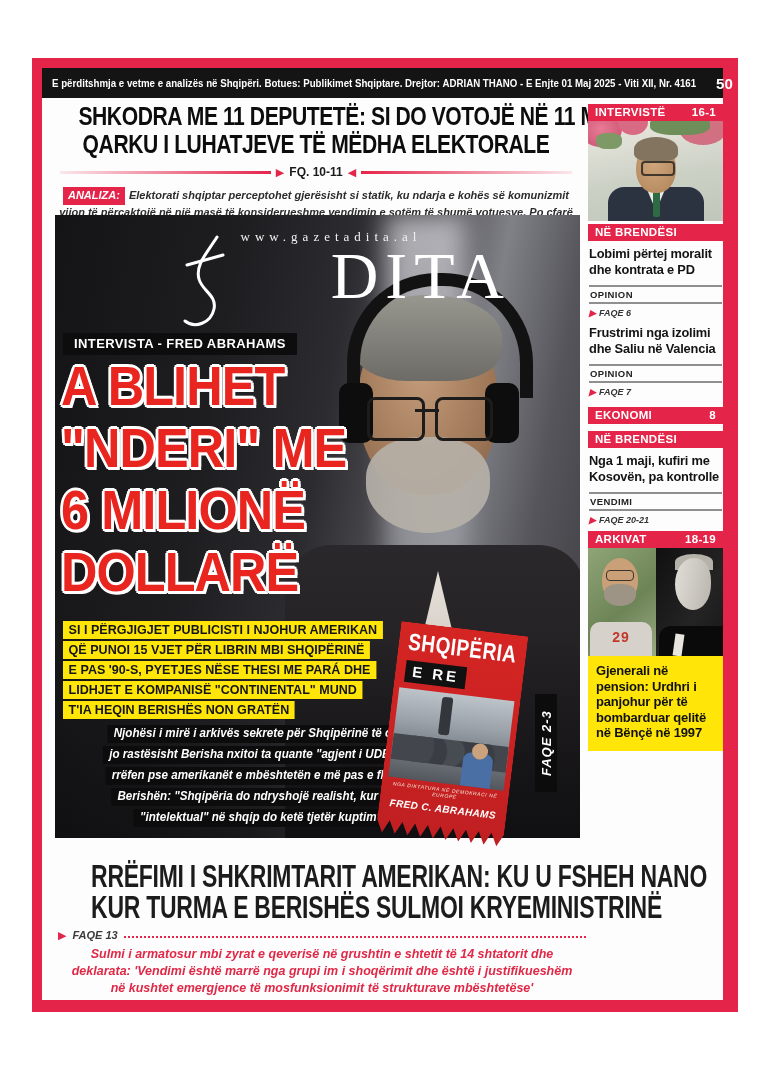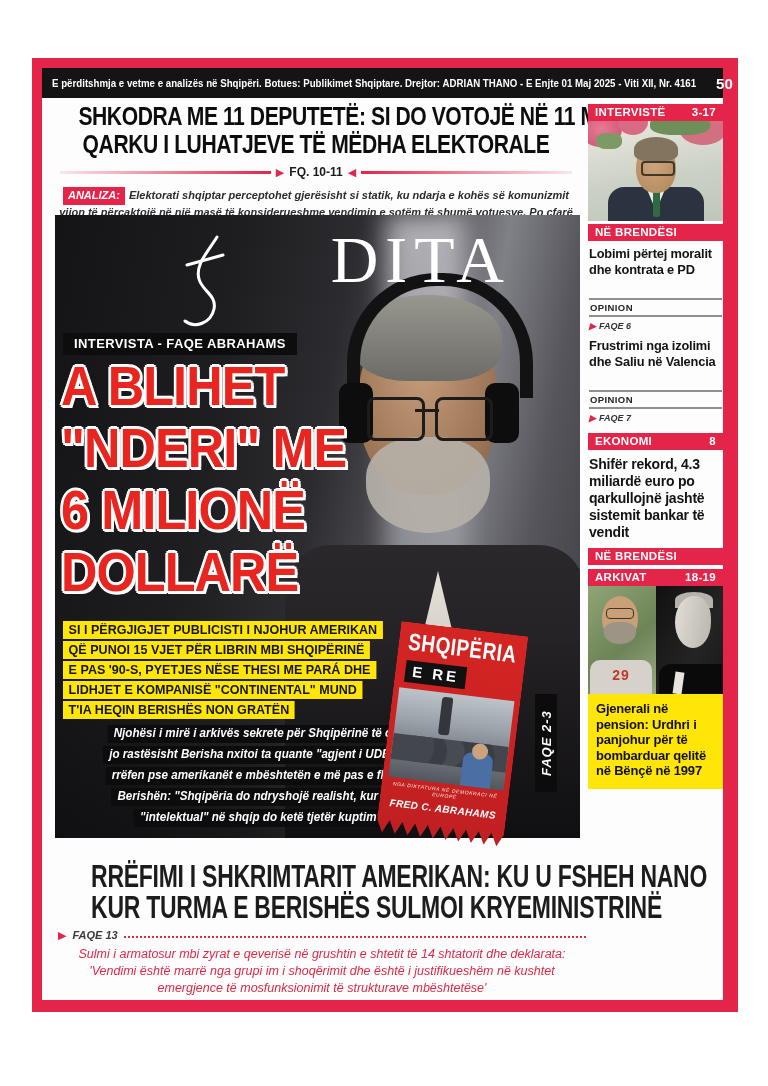--- a/index.html
+++ b/index.html
@@ -70,21 +70,21 @@
 
   .faqe23{position:absolute;left:493px;top:626px;width:22px;height:98px;background:#0c0c0c;color:#fff;z-index:7;display:flex;align-items:center;justify-content:center;writing-mode:vertical-rl;transform:rotate(180deg);font-style:italic;font-weight:700;font-size:13px;letter-spacing:1px;}
 
   
   .libri-bar{position:absolute;left:0;top:770px;width:238px;box-sizing:border-box;background:#e42449;color:#fff;font-weight:700;font-size:12px;padding:3px 10px 4px;letter-spacing:.8px;}
   .bookhead{position:absolute;left:0;top:793px;width:545px;text-align:center;font-weight:700;color:#1c1c1c;font-size:28px;line-height:31px;}
   .bookhead span{display:block;transform:scale(.82,1.12);white-space:nowrap;letter-spacing:-.3px;}
   .faqe13{position:absolute;left:16px;top:861px;width:528px;display:flex;align-items:center;gap:6px;}
   .faqe13 .lbl{font-style:italic;font-weight:700;font-size:11px;color:#3a3a3a;}
   .dots{flex:1;border-bottom:2px dotted #e42449;height:1px;margin-top:2px;}
-  .bquote{position:absolute;left:24px;top:878px;width:512px;text-align:center;color:#e02847;font-style:italic;font-size:12.5px;line-height:17px;font-weight:400;}
+  .bquote{position:absolute;left:24px;top:878px;width:512px;text-align:center;color:#e02847;font-style:italic;font-size:12.5px;line-height:17px;font-weight:700;}
 
   
   .sidebar{position:absolute;left:546px;top:36px;width:135px;}
   .sb-bar{display:flex;justify-content:space-between;align-items:center;background:#e42449;color:#fff;font-weight:700;font-size:11.5px;padding:2px 7px 3px;letter-spacing:.3px;}
   .sb-photo1{height:100px;position:relative;overflow:hidden;background:linear-gradient(170deg,#ece9e0,#ccd1c6 55%,#c0c6ba);}
   .fl{position:absolute;border-radius:50%;}
   .fl1{left:-8px;top:-10px;width:42px;height:36px;background:radial-gradient(#e87a95,#c94f6e);}
   .fl2{left:30px;top:-12px;width:30px;height:26px;background:#d96a84;}
   .fl3{right:-4px;top:-8px;width:48px;height:32px;background:#cf5d72;opacity:.85;}
   .fl4{left:62px;top:-6px;width:60px;height:20px;background:#6f8f5a;border-radius:40%;}
@@ -93,21 +93,21 @@
   .ab-hair{position:absolute;left:46px;top:16px;width:44px;height:24px;border-radius:50% 50% 30% 30%;background:#877negative;background:#83745f;}
   .ab-glasses{position:absolute;left:53px;top:40px;width:30px;height:11px;border:2px solid #42372c;border-radius:4px;}
   .ab-suit{position:absolute;left:20px;top:66px;width:96px;height:34px;background:#2b3340;border-radius:16px 16px 0 0;}
   .ab-shirt{position:absolute;left:58px;top:66px;width:20px;height:24px;background:#edebe5;clip-path:polygon(50% 100%,0 0,100% 0);}
   .ab-tie{position:absolute;left:65px;top:68px;width:7px;height:28px;background:#2e6b45;border-radius:2px;}
   .sb-yellow{background:#ffe608;padding:7px 8px 6px;box-sizing:border-box;}
   .sb-yellow .yt{font-weight:800;font-size:13.5px;line-height:16.5px;color:#111;letter-spacing:-.2px;}
   .sb-yellow .yn{margin-top:5px;font-style:italic;font-size:9.5px;line-height:11px;color:#69694f;}
   .sb-item{padding:5px 1px 0;}
   .sb-title{font-weight:800;font-size:13.5px;line-height:15.5px;color:#131313;transform:scaleX(.95);transform-origin:0 0;width:106%;letter-spacing:-.2px;}
-  .rubric{margin-top:21px;border-top:2px solid #8f8f8f;border-bottom:2px solid #8f8f8f;font-weight:700;font-size:9.5px;padding:2px 1px;color:#222;letter-spacing:.4px;}
+  .rubric{margin-top:8px;border-top:2px solid #8f8f8f;border-bottom:2px solid #8f8f8f;font-weight:700;font-size:9.5px;padding:2px 1px;color:#222;letter-spacing:.4px;}
   .pageref{font-size:9px;font-style:italic;font-weight:700;color:#333;padding:4px 0 1px;}
   .pageref .fq-arrow{font-size:9px;margin-right:3px;}
   .eko-title{font-weight:800;font-size:14px;line-height:17px;color:#131313;padding:6px 1px 0;letter-spacing:-.2px;}
   .eko-note{margin-top:5px;border-top:1px dashed #b5b5b5;padding-top:4px;font-style:italic;font-size:9.5px;line-height:11.5px;color:#8a8a74;}
   .sb-photos{display:flex;height:108px;}
   .arkL{flex:1;position:relative;background:linear-gradient(140deg,#8fa578,#6d8457 55%,#9aab82);overflow:hidden;}
   .arkR{flex:1;position:relative;background:linear-gradient(120deg,#101010,#242424 60%,#171717);overflow:hidden;}
   .akL-head{position:absolute;left:14px;top:10px;width:36px;height:44px;border-radius:50% 50% 46% 46%;background:#c9a077;}
   .akL-beard{position:absolute;left:16px;top:36px;width:32px;height:22px;border-radius:40% 40% 50% 50%;background:#9d9486;}
   .akL-glasses{position:absolute;left:18px;top:22px;width:26px;height:9px;border:1.5px solid #3d3429;border-radius:4px;}
@@ -155,28 +155,29 @@
       <div class="beard"></div>
       <div class="hp-band"></div>
       <div class="cup l"></div>
       <div class="cup r"></div>
       <div class="lens l"></div>
       <div class="lens r"></div>
       <div class="bridge"></div>
       <div class="ph-vig"></div>
 
       <div class="logo">
+        <div class="logo-url">www.gazetadita.al</div>
         <div class="logo-name">DITA</div>
         <svg class="logo-glyph" width="60" height="96" viewBox="0 0 60 96">
           <path d="M44 2 C34 18 22 30 26 44 C29 56 44 60 41 74 C38 88 22 94 12 86" stroke="#ffffff" fill="none" stroke-width="3" stroke-linecap="round"></path>
           <path d="M14 30 L50 20" stroke="#ffffff" stroke-width="3" stroke-linecap="round"></path>
         </svg>
       </div>
 
-      <div class="kicker">INTERVISTA - FAQE ABRAHAMS</div>
+      <div class="kicker">INTERVISTA - FRED ABRAHAMS</div>
 
       <div class="bighead">
         <span>A BLIHET</span>
         <span>"NDERI" ME</span>
         <span>6 MILIONË</span>
         <span>DOLLARË</span>
       </div>
 
       <div class="deck">
         <span>SI I PËRGJIGJET PUBLICISTI I NJOHUR AMERIKAN</span>
@@ -218,21 +219,21 @@
       <span class="fq-arrow">▶</span>
       <span class="lbl">FAQE 13</span>
       <span class="dots"></span>
     </div>
     <div class="bquote">Sulmi i armatosur mbi zyrat e qeverisë në grushtin e shtetit të 14 shtatorit dhe deklarata: 'Vendimi është marrë nga grupi im i shoqërimit dhe është i justifikueshëm në kushtet emergjence të mosfunksionimit të strukturave mbështetëse'</div>
 
     <div class="sidebar">
 
       <div class="sb-bar">
         <span>INTERVISTË</span>
-        <span>3-17</span>
+        <span>16-1</span>
       </div>
       <div class="sb-photo1">
         <div class="fl fl1"></div>
         <div class="fl fl2"></div>
         <div class="fl fl3"></div>
         <div class="fl fl4"></div>
         <div class="fl fl5"></div>
         <div class="ab-suit"></div>
         <div class="ab-shirt"></div>
         <div class="ab-tie"></div>
@@ -252,24 +253,28 @@
       <div class="sb-item">
         <div class="sb-title">Frustrimi nga izolimi dhe Saliu në Valencia</div>
         <div class="rubric">OPINION</div>
         <div class="pageref"><span class="fq-arrow">▶</span><span>FAQE 7</span></div>
       </div>
 
       <div class="sb-bar" style="margin-top:8px;">
         <span>EKONOMI</span>
         <span>8</span>
       </div>
-      <div class="eko-title">Shifër rekord, 4.3 miliardë euro po qarkullojnë jashtë sistemit bankar të vendit</div>
 
       <div class="sb-bar" style="margin-top:7px;">
         <span>NË BRENDËSI</span>
+      </div>
+      <div class="sb-item">
+        <div class="sb-title">Nga 1 maji, kufiri me Kosovën, pa kontrolle</div>
+        <div class="rubric">VENDIMI</div>
+        <div class="pageref"><span class="fq-arrow">▶</span><span>FAQE 20-21</span></div>
       </div>
 
       <div class="sb-bar" style="margin-top:4px;">
         <span>ARKIVAT</span>
         <span>18-19</span>
       </div>
       <div class="sb-photos">
         <div class="arkL">
           <div class="akL-head"></div>
           <div class="akL-glasses"></div>

